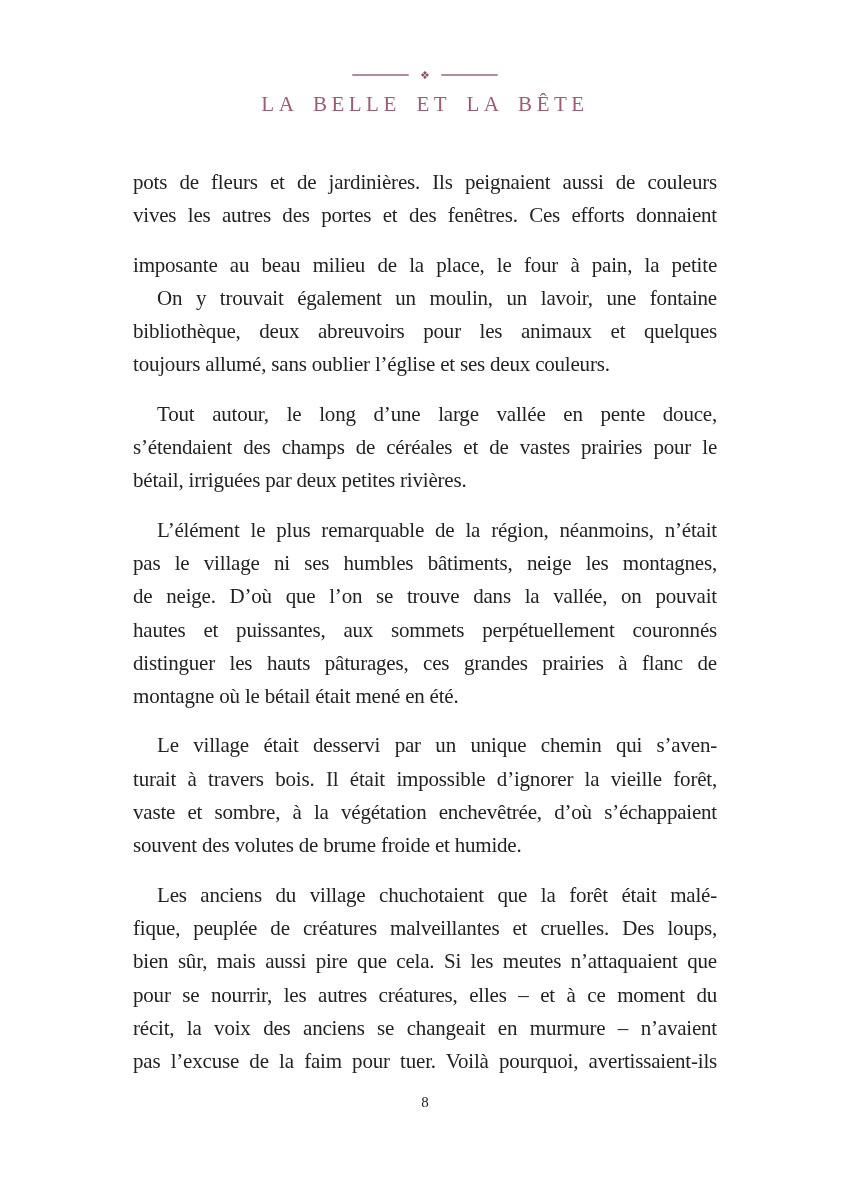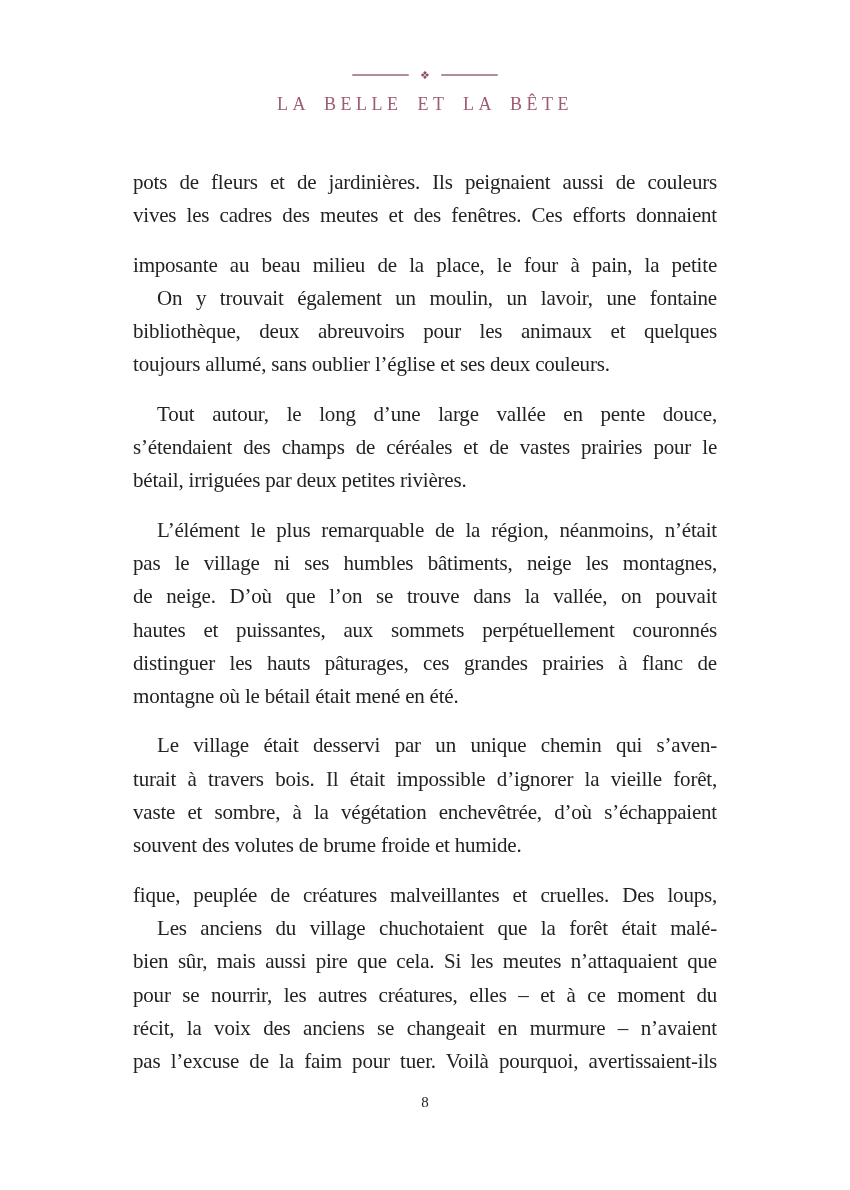--- a/index.html
+++ b/index.html
@@ -33,21 +33,21 @@
     border-radius: 1px;
   }
   .ornament-glyph {
     font-family: "DejaVu Sans", sans-serif;
     font-size: 11px;
     line-height: 1;
     margin: 0 11px;
   }
   .chapter-title {
     margin: 9px 0 0 0;
-    font-size: 18px;
+    font-size: 21px;
     font-weight: 400;
     letter-spacing: 4.5px;
     word-spacing: 6px;
     line-height: 22px;
   }
   
   .text-block {
     margin: 51px auto 0 auto;
     width: 616px;
     font-size: 21px;
@@ -87,21 +87,21 @@
       <span class="rule" style="background: rgb(176, 140, 160);"></span>
       <span class="ornament-glyph" style="color: rgb(141, 74, 98);">❖</span>
       <span class="rule" style="background: rgb(176, 140, 160);"></span>
     </div>
     <h1 class="chapter-title accent" style="color: rgb(157, 92, 114);">LA BELLE ET LA BÊTE</h1>
   </header>
 
   <main class="text-block">
       <div class="para">
         <div class="line">pots de fleurs et de jardinières. Ils peignaient aussi de couleurs</div>
-        <div class="line">vives les cadres des meutes et des fenêtres. Ces efforts donnaient</div>
+        <div class="line">vives les autres des portes et des fenêtres. Ces efforts donnaient</div>
       </div>
       <div class="para">
         <div class="line">imposante au beau milieu de la place, le four à pain, la petite</div>
         <div class="line indent">On y trouvait également un moulin, un lavoir, une fontaine</div>
         <div class="line">bibliothèque, deux abreuvoirs pour les animaux et quelques</div>
         <div class="line final">toujours allumé, sans oublier l’église et ses deux couleurs.</div>
       </div>
       <div class="para">
         <div class="line indent">Tout autour, le long d’une large vallée en pente douce,</div>
         <div class="line">s’étendaient des champs de céréales et de vastes prairies pour le</div>
@@ -115,22 +115,22 @@
         <div class="line">distinguer les hauts pâturages, ces grandes prairies à flanc de</div>
         <div class="line final">montagne où le bétail était mené en été.</div>
       </div>
       <div class="para">
         <div class="line indent">Le village était desservi par un unique chemin qui s’aven-</div>
         <div class="line">turait à travers bois. Il était impossible d’ignorer la vieille forêt,</div>
         <div class="line">vaste et sombre, à la végétation enchevêtrée, d’où s’échappaient</div>
         <div class="line final">souvent des volutes de brume froide et humide.</div>
       </div>
       <div class="para">
+        <div class="line indent">Les anciens du village chuchotaient que la forêt était malé-</div>
         <div class="line">fique, peuplée de créatures malveillantes et cruelles. Des loups,</div>
-        <div class="line indent">Les anciens du village chuchotaient que la forêt était malé-</div>
         <div class="line">bien sûr, mais aussi pire que cela. Si les meutes n’attaquaient que</div>
         <div class="line">pour se nourrir, les autres créatures, elles – et à ce moment du</div>
         <div class="line">récit, la voix des anciens se changeait en murmure – n’avaient</div>
         <div class="line">pas l’excuse de la faim pour tuer. Voilà pourquoi, avertissaient-ils</div>
       </div>
     </main>
 
   <div class="page-number">8</div>
 
 </div>

